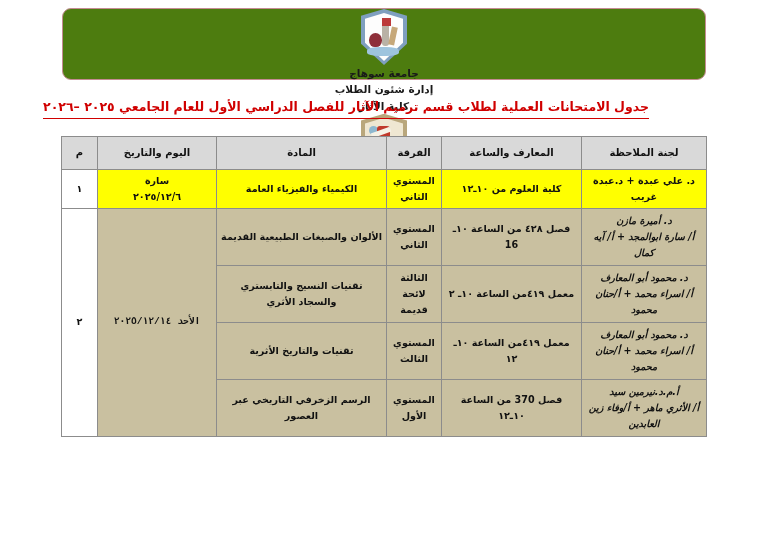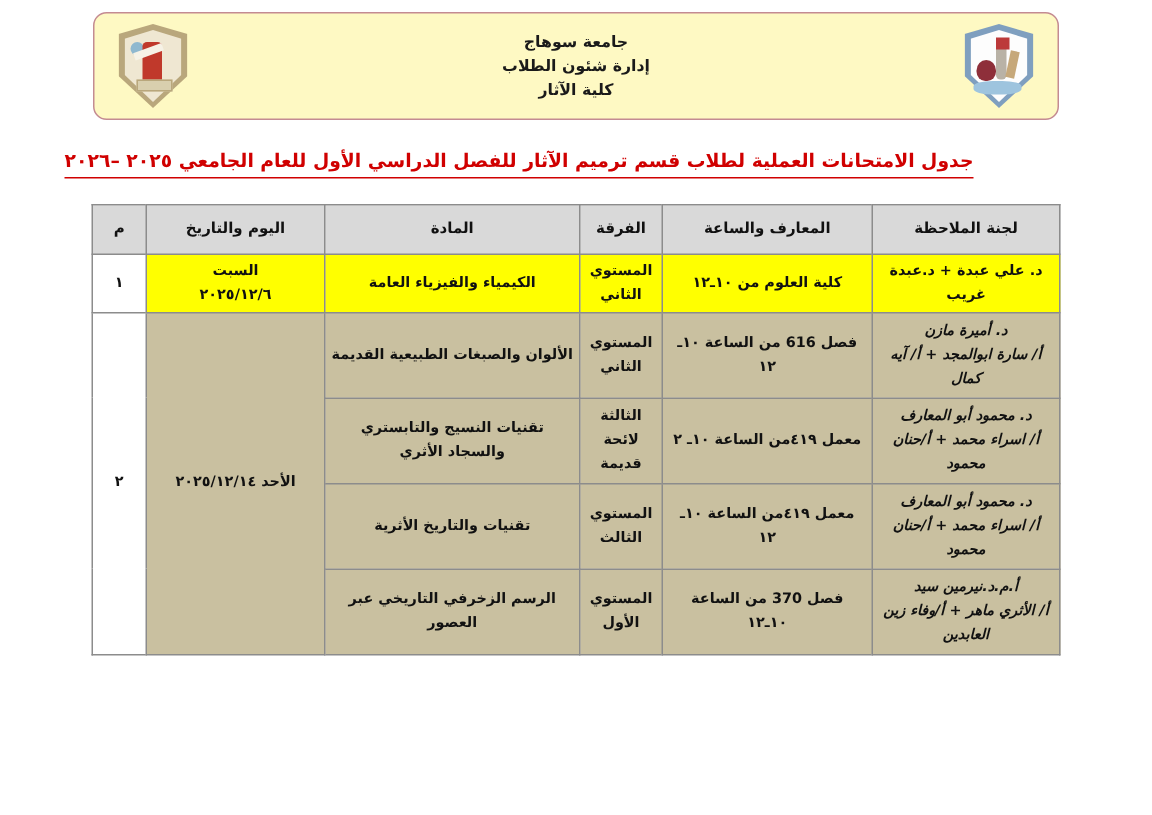--- a/index.html
+++ b/index.html
@@ -25,23 +25,23 @@
   
   .letterhead {
     position: absolute;
     left: 62px;
     top: 8px;
     width: 644px;
     height: 72px;
     box-sizing: border-box;
     border: 1.5px solid #c48b92;
     border-radius: 9px;
-    background: #fef9c3;
+    background: #4d7c0f;
     display: flex;
-    flex-direction: row;
+    flex-direction: column;
     align-items: center;
     justify-content: space-between;
     padding: 0 16px;
   }
 
   .head-center {
     flex: 1 1 auto;
     text-align: center;
     line-height: 1.55;
     color: #1a1a1a;
@@ -199,21 +199,21 @@
   .col-no     { width: 36px; }
   .col-day    { width: 119px; }
   .col-subj   { width: 170px; }
   .col-grade  { width: 55px; }
   .col-place  { width: 140px; }
   .col-cmte   { width: 125px; }
 
   tr.r-yellow td { background: #ffff00; }
   tr.r-tan td    { background: #c9c0a0; }
   td.cell-white  { background: #ffffff !important; }
-  td.cell-tan    { background: #c9c0a0 !important; }
+  td.cell-tan    { background: #c9c0a0 !important; font-family: Liberation Mono, monospace; }
 
   td.tall { height: 50px; font-style: italic; }
   .multi-line span { display: block; }
 </style>
 </head>
 <body>
 
 <div class="page">
 
   <div class="letterhead">
@@ -273,32 +273,32 @@
 
         <tr class="r-yellow">
           <td>د. علي عبدة + د.عبدة غريب</td>
           <td>كلية العلوم من ١٠ـ١٢</td>
           <td class="multi-line">
             <span>المستوي</span>
             <span>الثاني</span>
           </td>
           <td>الكيمياء والفيزياء العامة</td>
           <td class="multi-line">
-            <span>السبت</span>
+            <span>سارة</span>
             <span>٢٠٢٥/١٢/٦</span>
           </td>
           <td class="cell-white">١</td>
         </tr>
 
         <tr class="r-tan">
           <td class="tall multi-line">
             <span>د. أميرة مازن</span>
             <span>أ/ سارة ابوالمجد + أ/ آيه كمال</span>
           </td>
-          <td>فصل 616 من الساعة ١٠ـ ١٢</td>
+          <td>فصل ٤٢٨ من الساعة ١٠ـ 16</td>
           <td class="multi-line">
             <span>المستوي</span>
             <span>الثاني</span>
           </td>
           <td>الألوان والصبغات الطبيعية القديمة</td>
           <td class="cell-tan" rowspan="4">
             <span>الأحد</span>
             <span>٢٠٢٥/١٢/١٤</span>
           </td>
           <td class="cell-white" rowspan="4">٢</td>

